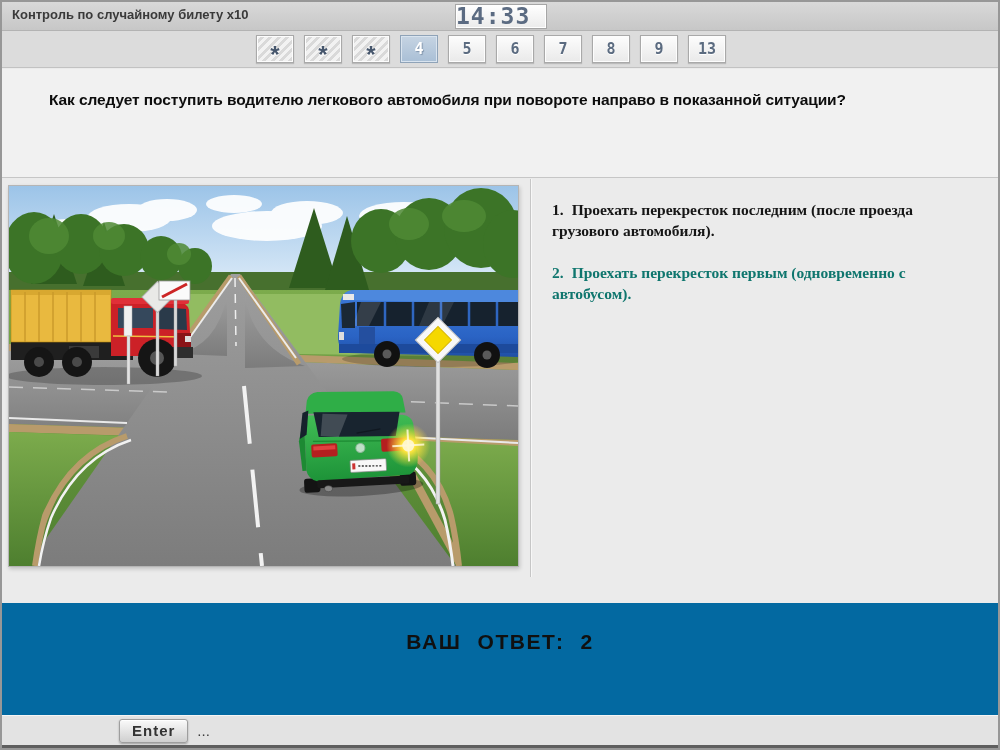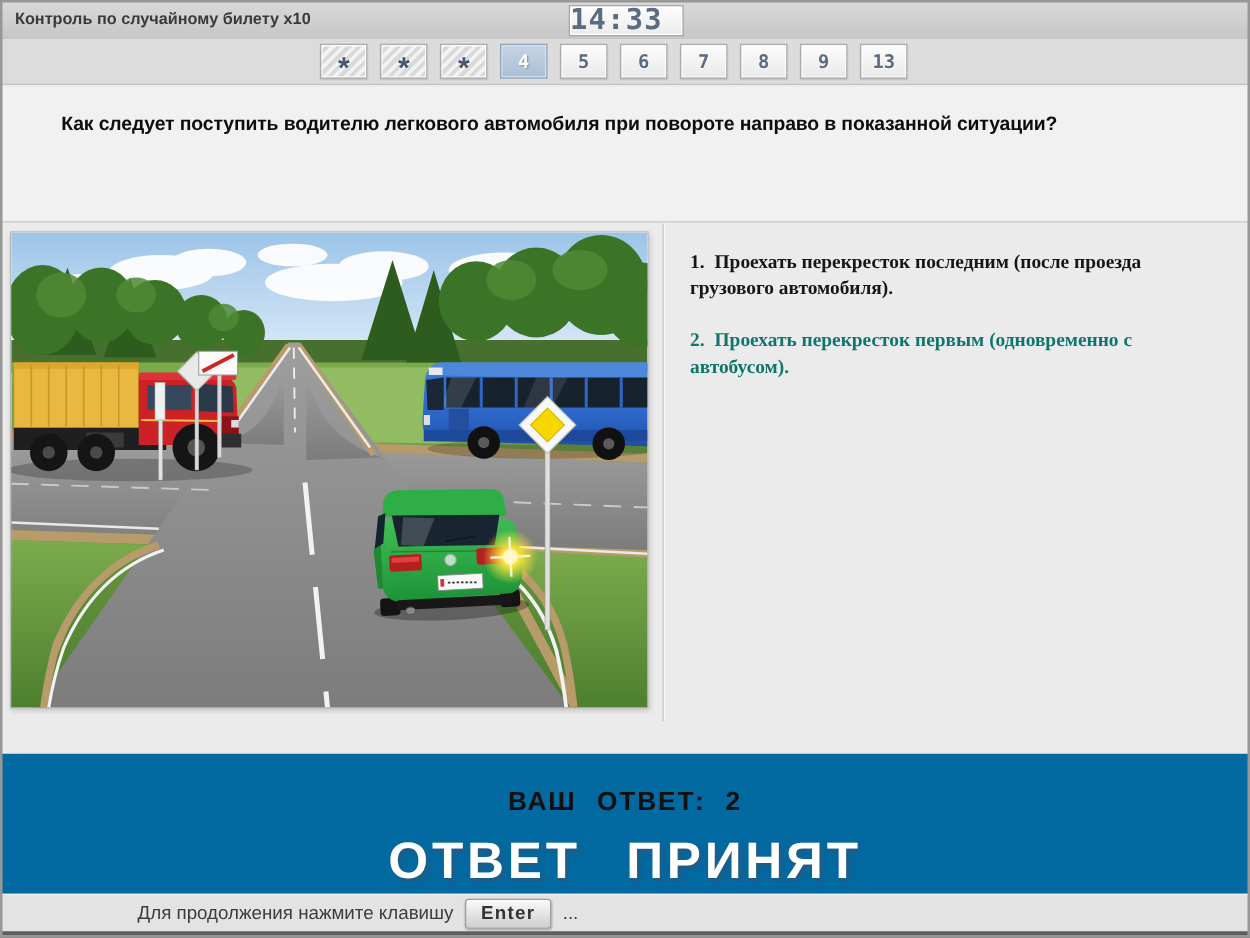--- a/index.html
+++ b/index.html
@@ -323,24 +323,22 @@
     <div class="answers">
       <p class="answer"><span class="num">1.</span><span>Проехать перекресток последним (после проезда грузового автомобиля).</span></p>
       <p class="answer selected"><span class="num">2.</span><span>Проехать перекресток первым (одновременно с автобусом).</span></p>
     </div>
   </div>
 
   <div class="result-panel">
     <div class="your-answer">
       <span>ВАШ ОТВЕТ:</span><span class="val">2</span>
     </div>
-    <div class="accepted">ОТВЕТ ПРИНЯТ</div>
   </div>
 
   <div class="statusbar">
-    <span>Для продолжения нажмите клавишу</span>
     <span class="keycap">Enter</span>
     <span>...</span>
   </div>
 
   <div class="bottomstrip"></div>
   <div class="frame"></div>
 </div>
 
 </body></html>

